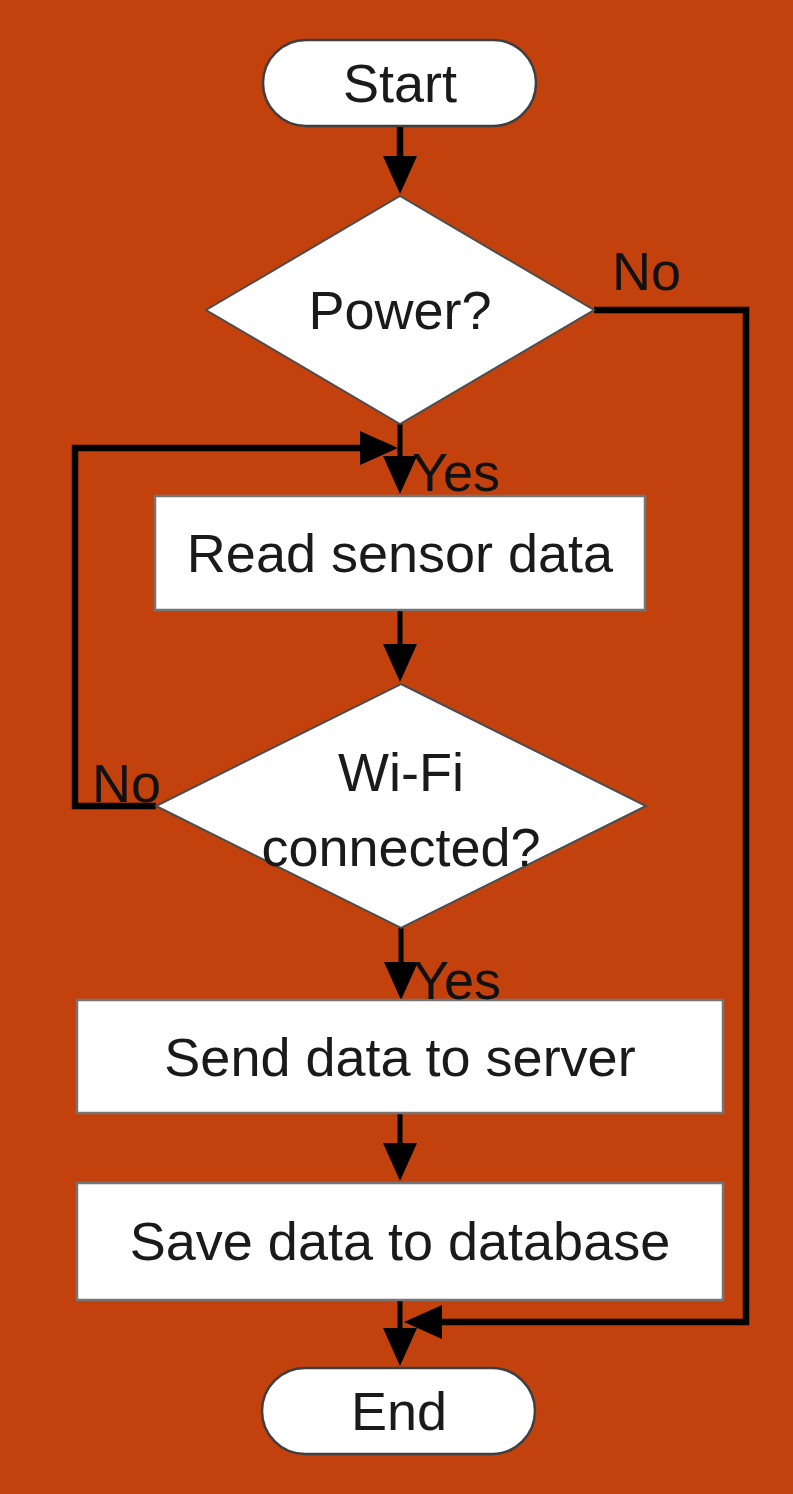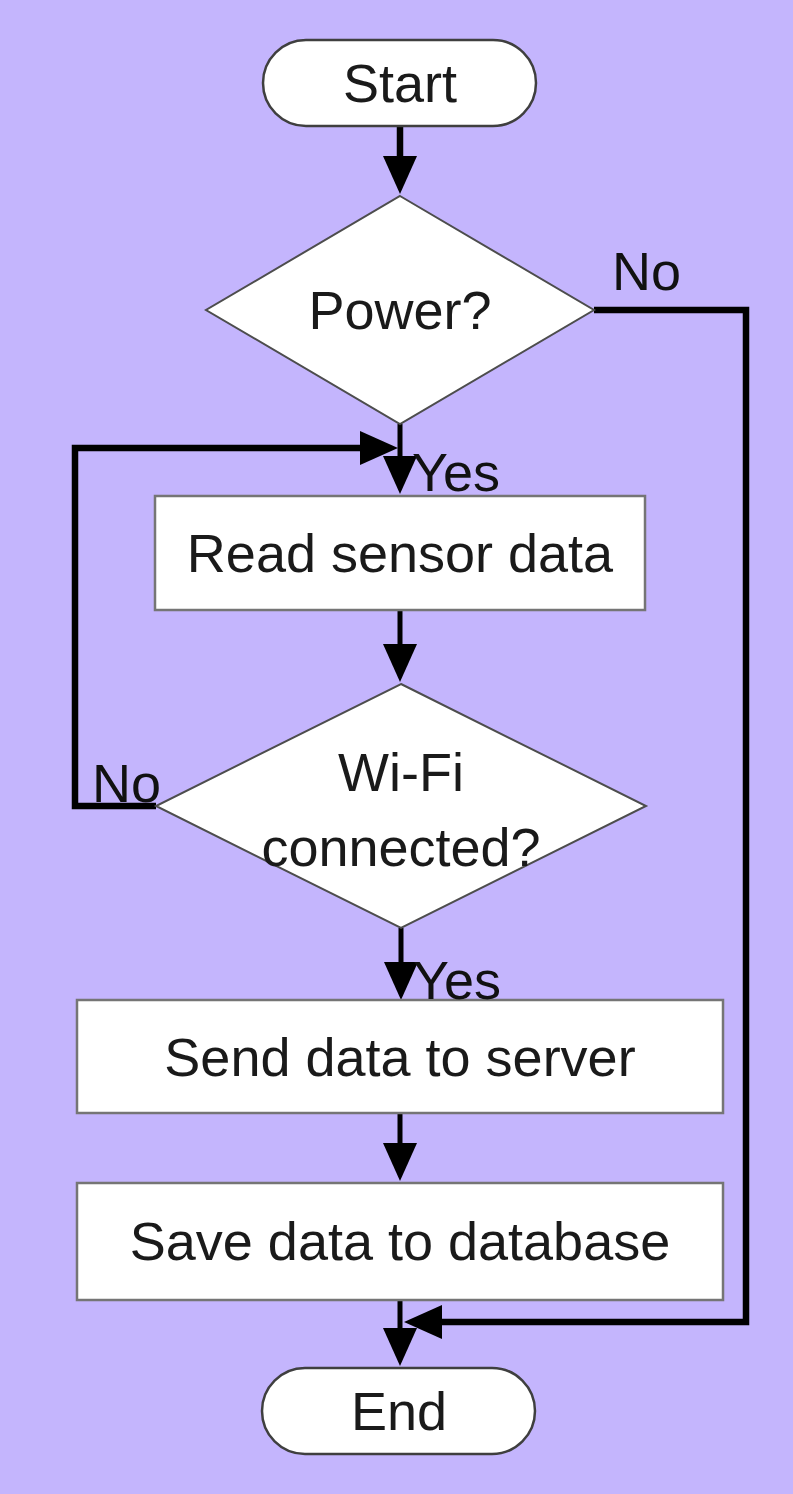--- a/index.html
+++ b/index.html
@@ -4,21 +4,21 @@
 <style>
   html, body {
     margin: 0;
     padding: 0;
     background: #ffffff;
   }
   .canvas {
     position: relative;
     width: 793px;
     height: 1494px;
-    background: #c4b5fd;
+    background: #c2410c;
     font-family: "Liberation Sans", "DejaVu Sans", sans-serif;
   }
   svg { display: block; }
   .node-label {
     font-family: "Liberation Sans", "DejaVu Sans", sans-serif;
     font-size: 54px;
     fill: #1a1a1a;
   }
   .edge-label {
     font-family: "Liberation Sans", "DejaVu Sans", sans-serif;

